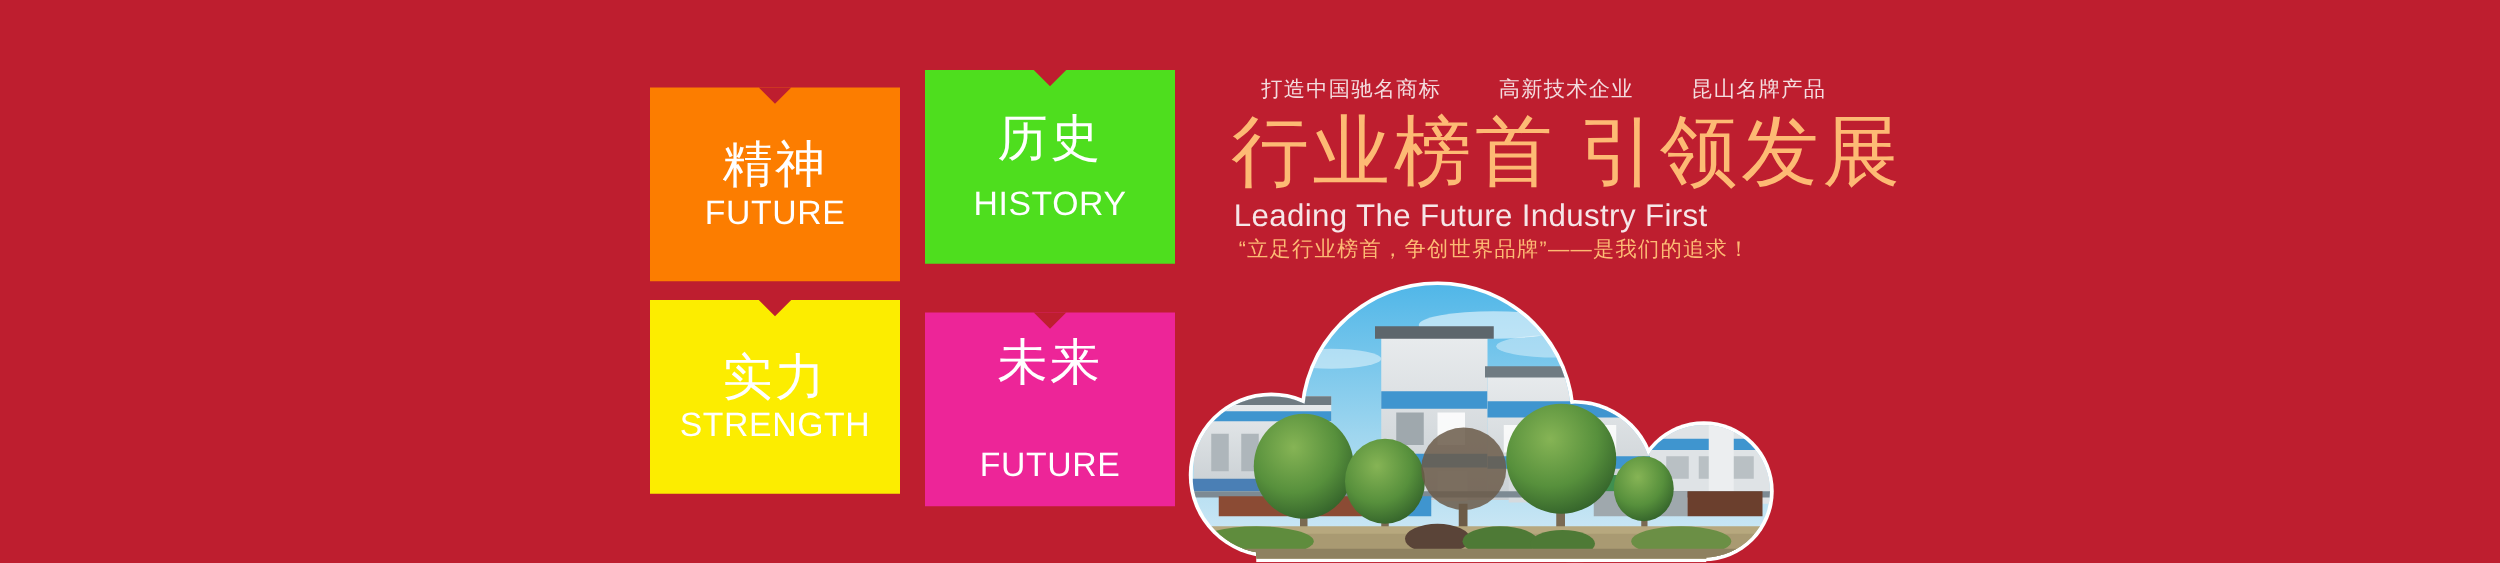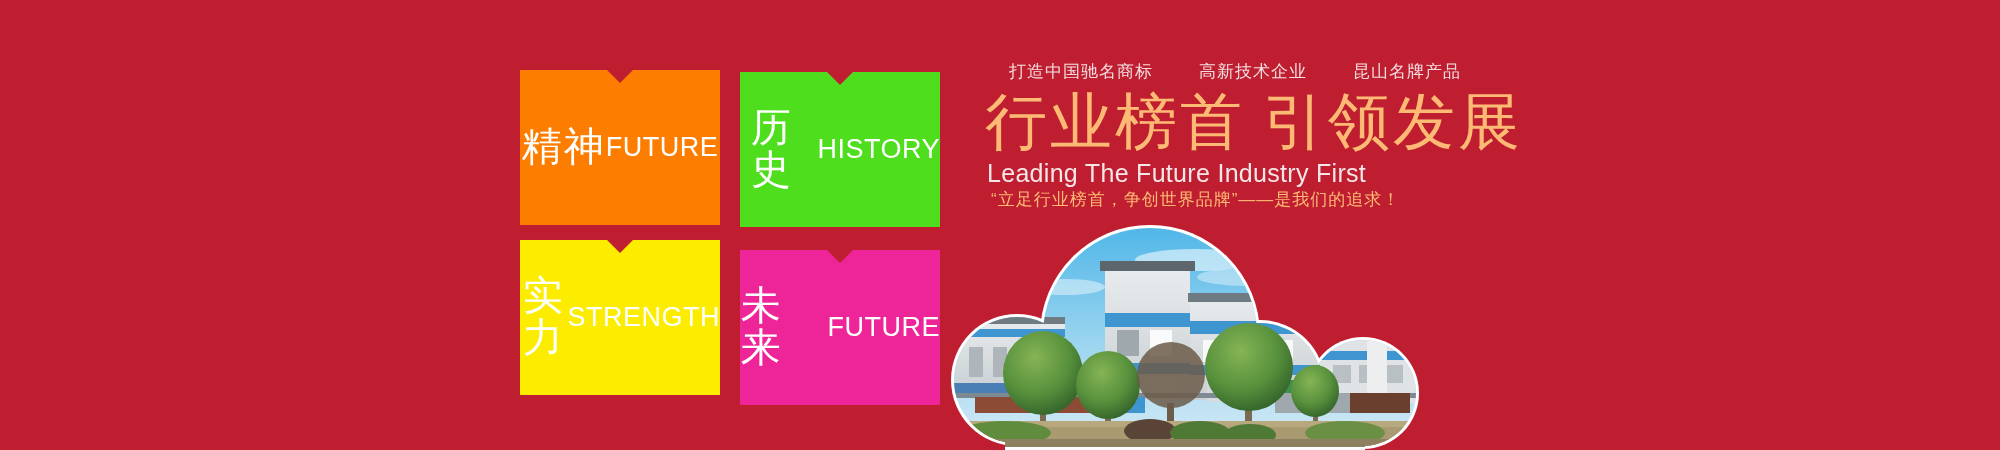--- a/index.html
+++ b/index.html
@@ -16,21 +16,21 @@
     position:absolute; inset:0;
     width:2000px; height:450px;
     background:#be1e2f;
     overflow:hidden;
   }
 
   
   .tile {
     position:absolute;
     width:200px; height:155px;
-    display:flex; flex-direction:row;
+    display:flex; flex-direction:column;
     align-items:center; justify-content:center;
     color:#ffffff;
     text-align:center;
     line-height:1.05;
   }
   .tile .notch {
     position:absolute;
     top:0; left:50%;
     transform:translateX(-50%);
     width:0; height:0;
@@ -44,21 +44,21 @@
     letter-spacing:2px;
     margin-bottom:3px;
   }
   .tile .en {
     font-size:27px;
     font-weight:400;
     letter-spacing:0.5px;
   }
 
   #tile-spirit   { left:520px; top:70px;  background:#fc7d00; }
-  #tile-history  { left:740px; top:72px;  background:#4ede1e;gap:14px; }
+  #tile-history  { left:740px; top:56px;  background:#4ede1e;gap:14px; }
   #tile-strength { left:520px; top:240px; background:#fced00; }
   #tile-future   { left:740px; top:250px; background:#ed2598;gap:44px; }
 
   
   #text-block {
     position:absolute;
     left:985px; top:60px;
     width:520px;
   }
   #cert-row {

